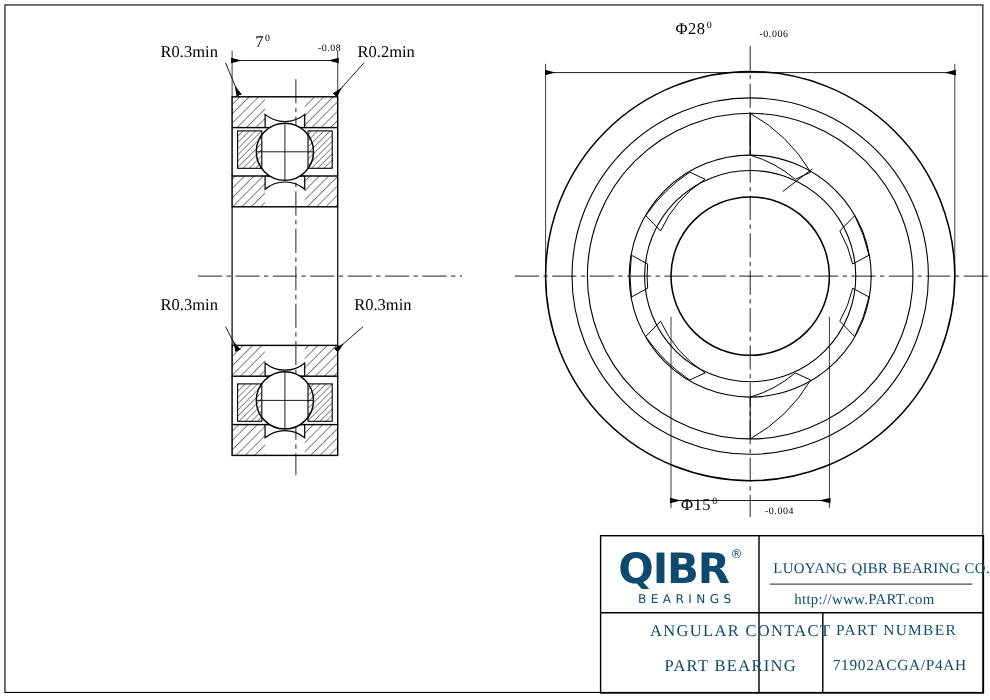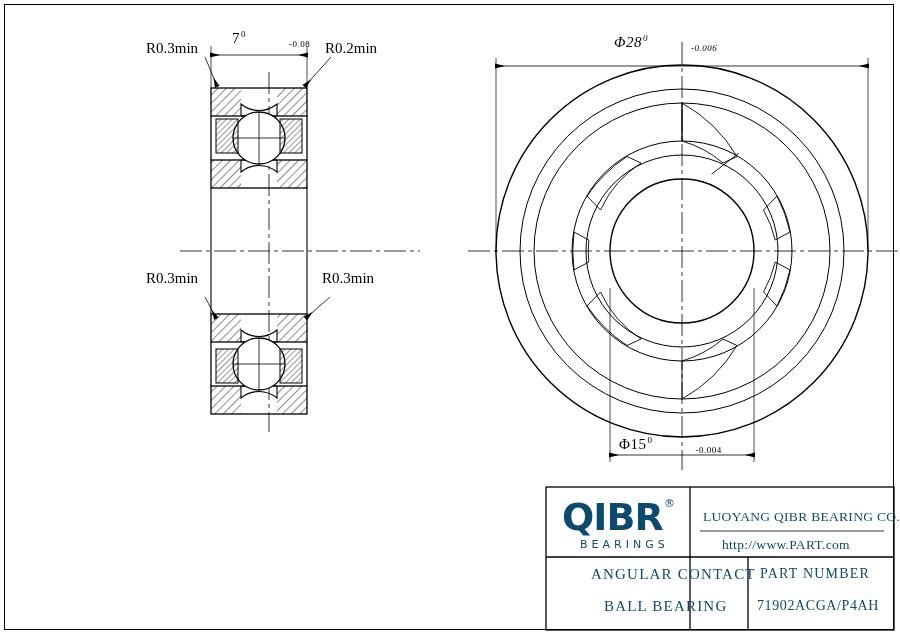--- a/index.html
+++ b/index.html
@@ -269,34 +269,34 @@
 
   <div class="lbl dimtxt" style="left:232px; top:30px;">
     <span>7</span><span class="tol"><span class="up">0</span><span class="lo">-0.08</span></span>
   </div>
 
   <div class="lbl rlabel" style="left:146px; top:40px;">R0.3min</div>
   <div class="lbl rlabel" style="left:325px; top:40px;">R0.2min</div>
   <div class="lbl rlabel" style="left:146px; top:270px;">R0.3min</div>
   <div class="lbl rlabel" style="left:322px; top:270px;">R0.3min</div>
 
-  <div class="lbl dimtxt" style="left:614px; top:34px;font-style:italic;">
+  <div class="lbl dimtxt" style="left:614px; top:18px;">
     <span>Φ28</span><span class="tol"><span class="up">0</span><span class="lo">-0.006</span></span>
   </div>
 
-  <div class="lbl dimtxt" style="left:619px; top:436px;">
+  <div class="lbl dimtxt" style="left:619px; top:451px;">
     <span>Φ15</span><span class="tol"><span class="up">0</span><span class="lo">-0.004</span></span>
   </div>
 
   <div class="tb-text logo-main" style="left:562px; top:495px;">QIBR</div>
   <div class="tb-text logo-reg" style="left:664px; top:497px;">®</div>
   <div class="tb-text logo-sub" style="left:580px; top:538px;">BEARINGS</div>
 
   <div class="tb-text company" style="left:703px; top:509px;">LUOYANG QIBR BEARING CO., LTD</div>
   <div class="tb-text website" style="left:722px; top:537px;">http://www.PART.com</div>
 
   <div class="tb-text prodname" style="left:579px; top:566px;">ANGULAR CONTACT</div>
-  <div class="tb-text prodname" style="left:592px; top:598px;">BALL BEARING</div>
+  <div class="tb-text prodname" style="left:592px; top:598px;">PART BEARING</div>
 
   <div class="tb-text partlbl" style="left:760px; top:566px;">PART  NUMBER</div>
   <div class="tb-text partno" style="left:757px; top:598px;">71902ACGA/P4AH</div>
 
 </div>
 
 </body></html>

